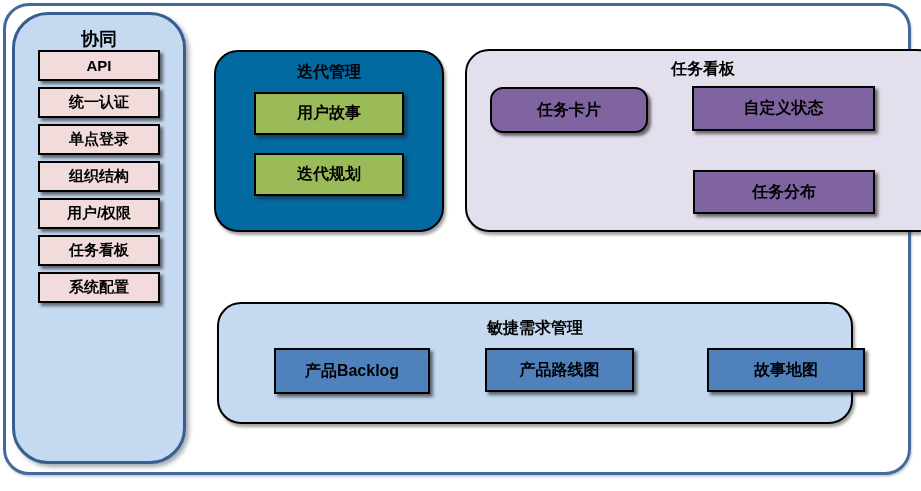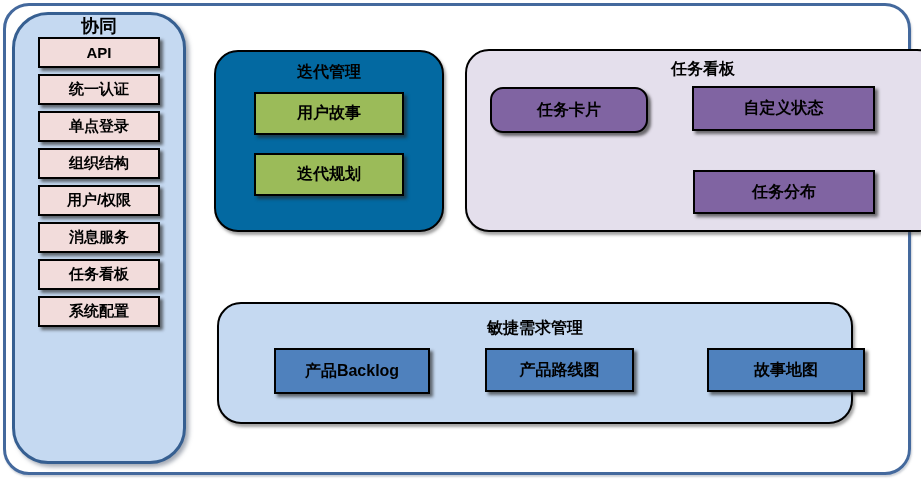--- a/index.html
+++ b/index.html
@@ -11,21 +11,21 @@
   .outer-frame {
     position:absolute; left:3px; top:3px; width:908px; height:472px;
     border:3px solid #44699d; border-radius:26px; box-sizing:border-box;
     box-shadow:1px 2px 2px rgba(110,120,140,.35);
   }
   
   .sidebar {
     position:absolute; left:12px; top:12px; width:174px; height:452px;
     background:#c5d9f1; border:3px solid #365f91; border-radius:36px;
     box-sizing:border-box; box-shadow:3px 3px 4px rgba(90,100,120,.55);
-    display:flex; flex-direction:column; align-items:center; 
+    display:flex; flex-direction:column; align-items:center; padding-top:13px;
   }
   .sidebar-title { font-size:18px; line-height:22px; }
   .sidebar-items { display:flex; flex-direction:column; gap:6px; margin-top:0;justify-content:space-between; }
   .s-item {
     width:122px; height:31px; box-sizing:border-box;
     background:#f2dcdb; border:2.5px solid #000;
     box-shadow:3px 3px 3px rgba(40,40,40,.65);
     display:flex; align-items:center; justify-content:center;
     font-size:15px; white-space:nowrap;
   }
@@ -69,21 +69,20 @@
   <div class="outer-frame"></div>
 
   <div class="sidebar">
     <div class="sidebar-title">协同</div>
     <div class="sidebar-items">
       <div class="s-item">API</div>
       <div class="s-item">统一认证</div>
       <div class="s-item">单点登录</div>
       <div class="s-item">组织结构</div>
       <div class="s-item">用户/权限</div>
-      <div class="s-item">消息服务</div>
       <div class="s-item">任务看板</div>
       <div class="s-item">系统配置</div>
     </div>
   </div>
 
   <div class="group group-iteration">
     <div class="group-title">迭代管理</div>
     <div class="box first">用户故事</div>
     <div class="box second">迭代规划</div>
   </div>

